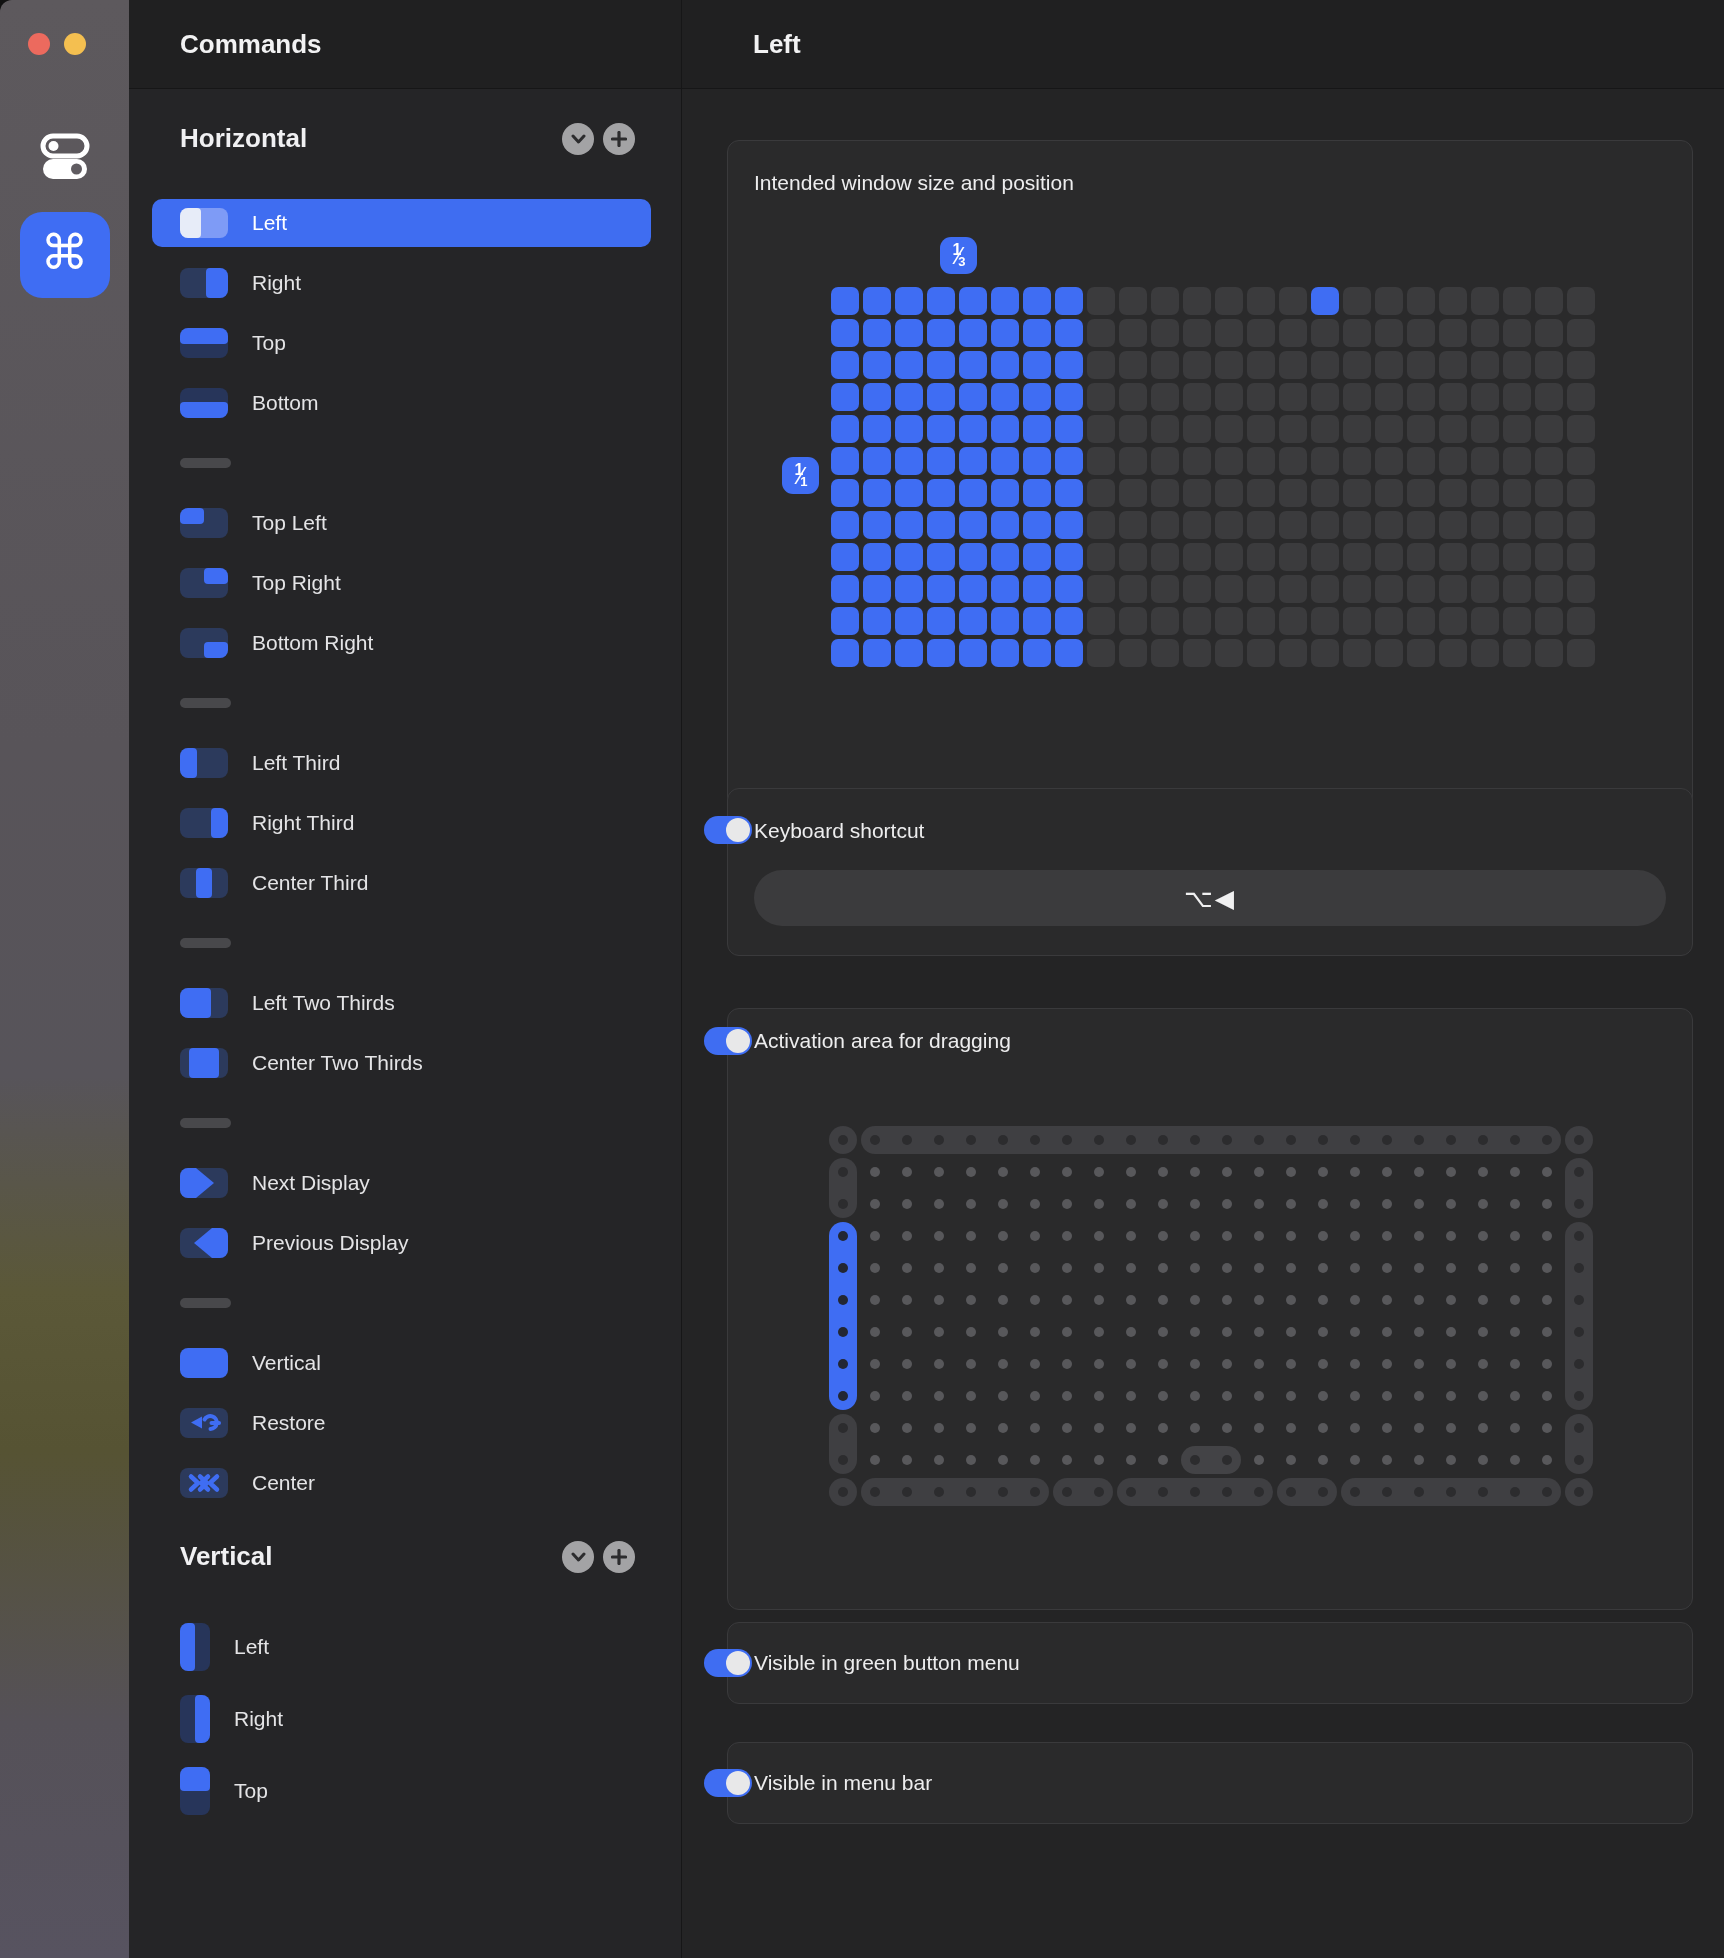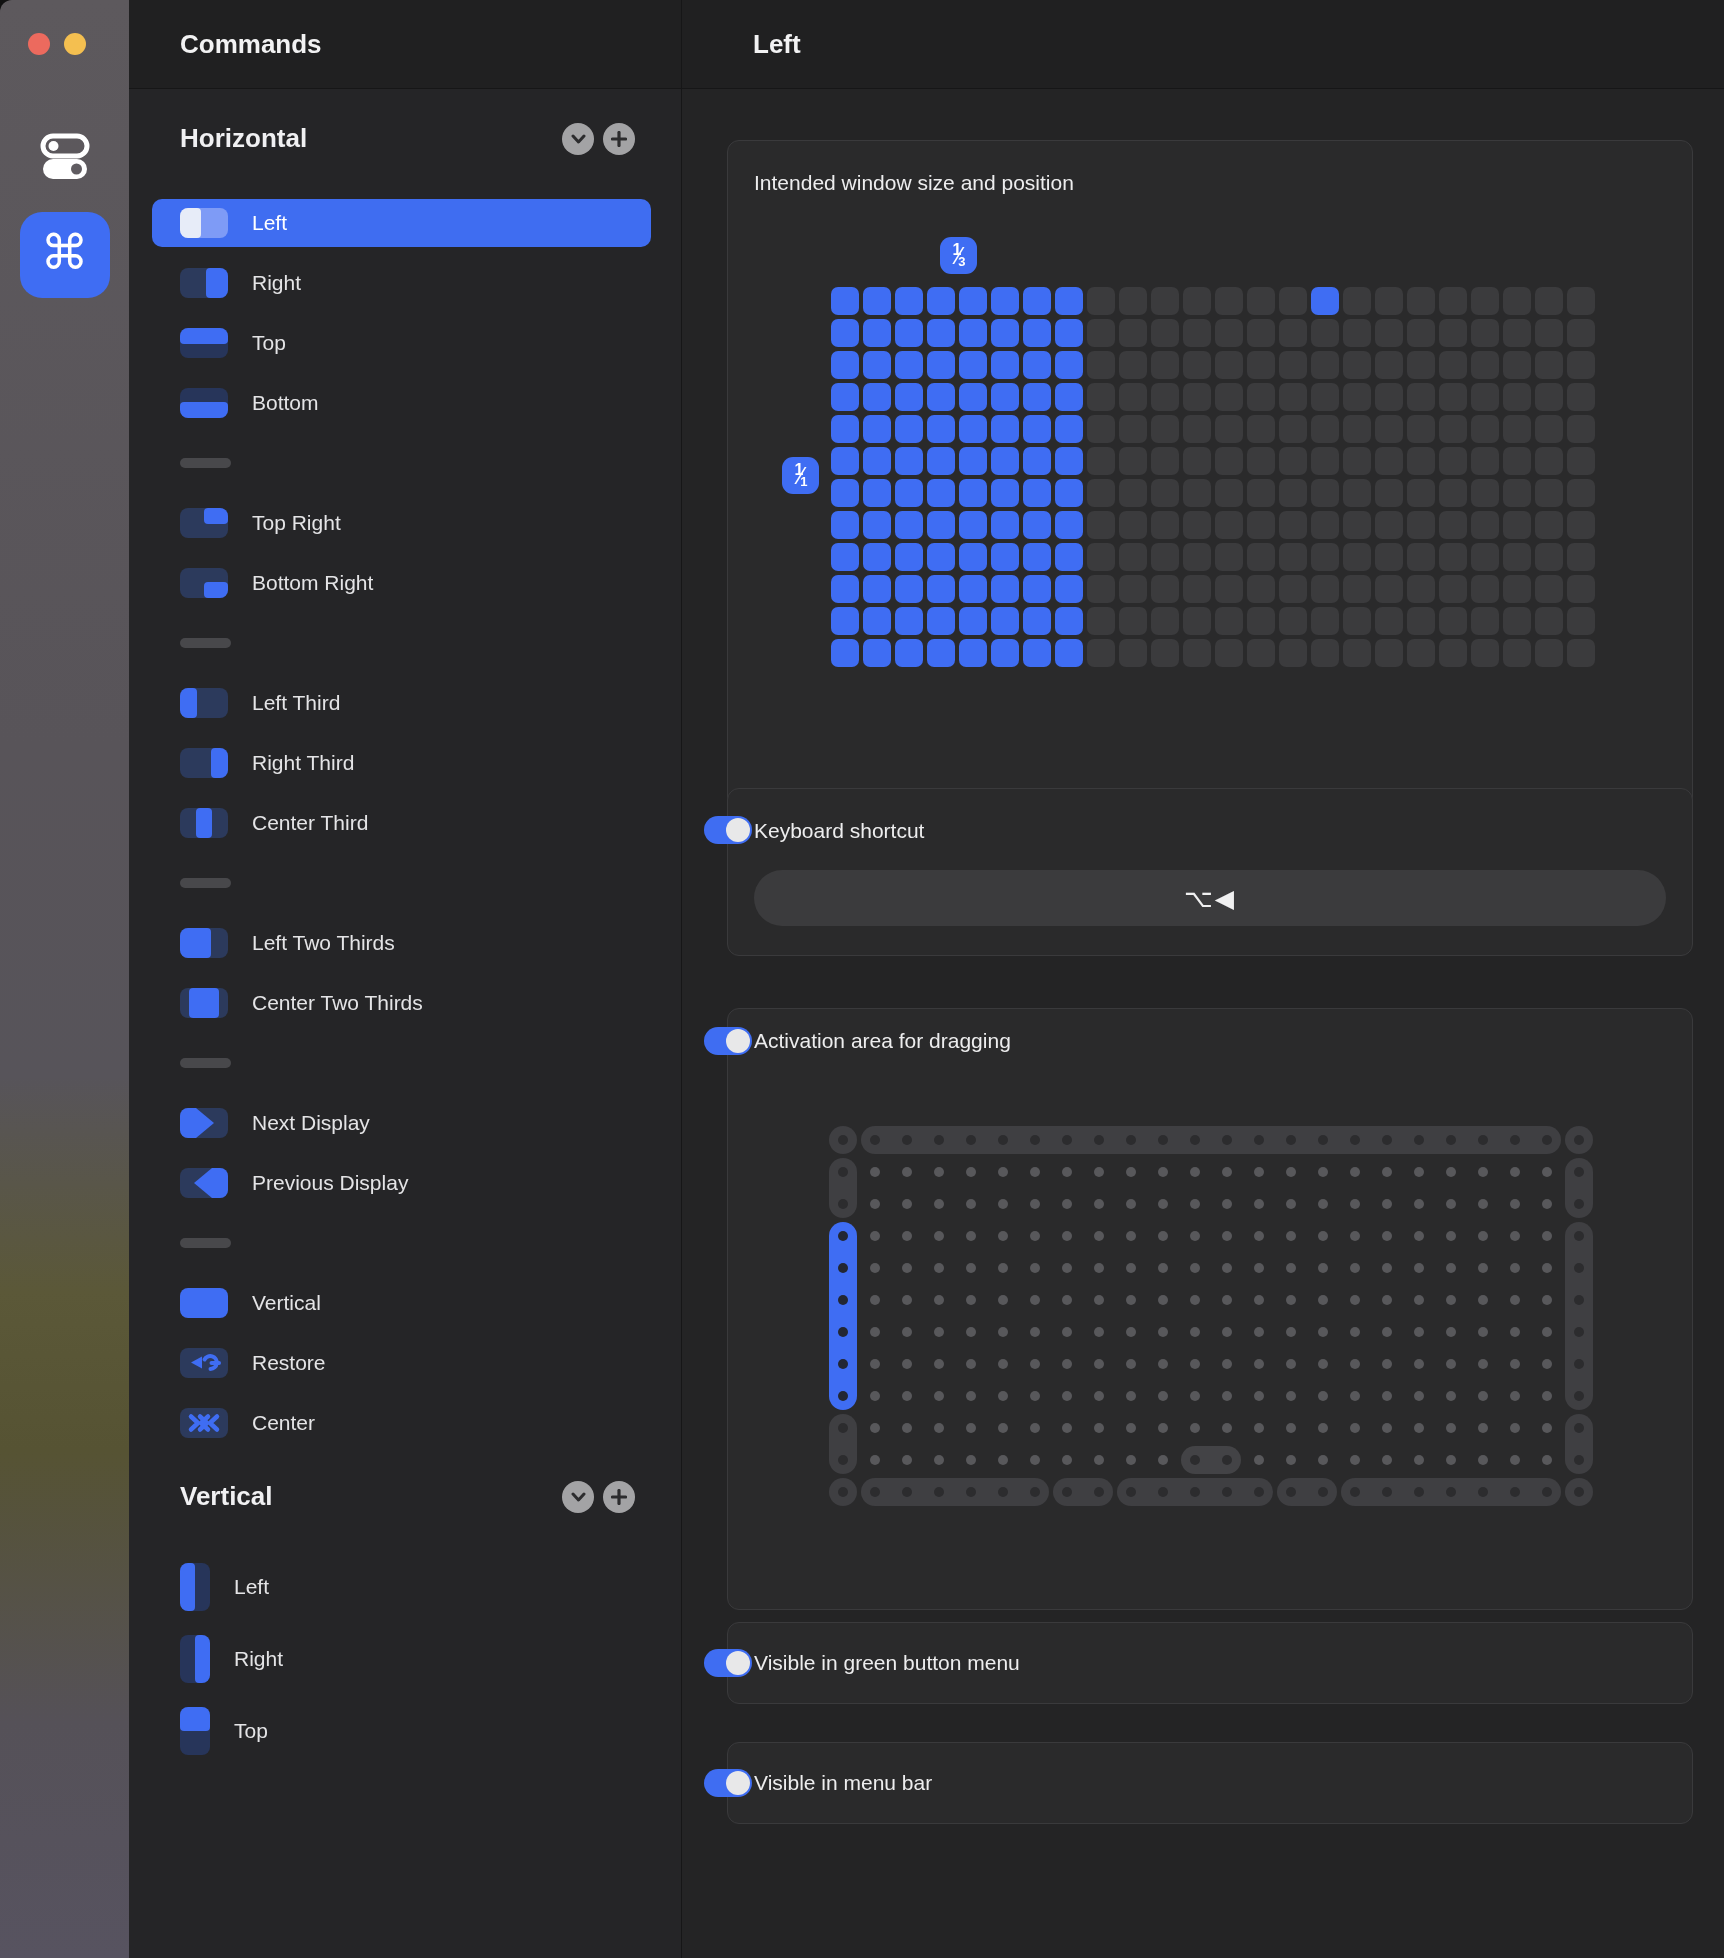--- a/index.html
+++ b/index.html
@@ -156,20 +156,26 @@
           <span class="row-label">Top</span>
         </div>
         <div class="row">
           <div class="icon-wrap" style="background: rgb(39, 53, 90);">
             <div class="icon-region" style="left: 0%; top: 48%; width: 100%; height: 52%; background: rgb(63, 109, 243);"></div>
           </div>
           <span class="row-label">Bottom</span>
         </div>
         <div class="divider-slot">
           <div class="divider"></div>
+        </div>
+        <div class="row">
+          <div class="icon-wrap" style="background: rgb(44, 58, 92);">
+            <div class="icon-region" style="left: 0%; top: 0%; width: 50%; height: 52%; background: rgb(63, 109, 243);"></div>
+          </div>
+          <span class="row-label">Top Left</span>
         </div>
         <div class="row">
           <div class="icon-wrap" style="background: rgb(44, 58, 92);">
             <div class="icon-region" style="left: 50%; top: 0%; width: 50%; height: 52%; background: rgb(63, 109, 243);"></div>
           </div>
           <span class="row-label">Top Right</span>
         </div>
         <div class="row">
           <div class="icon-wrap" style="background: rgb(44, 58, 92);">
             <div class="icon-region" style="left: 50%; top: 48%; width: 50%; height: 52%; background: rgb(63, 109, 243);"></div>

